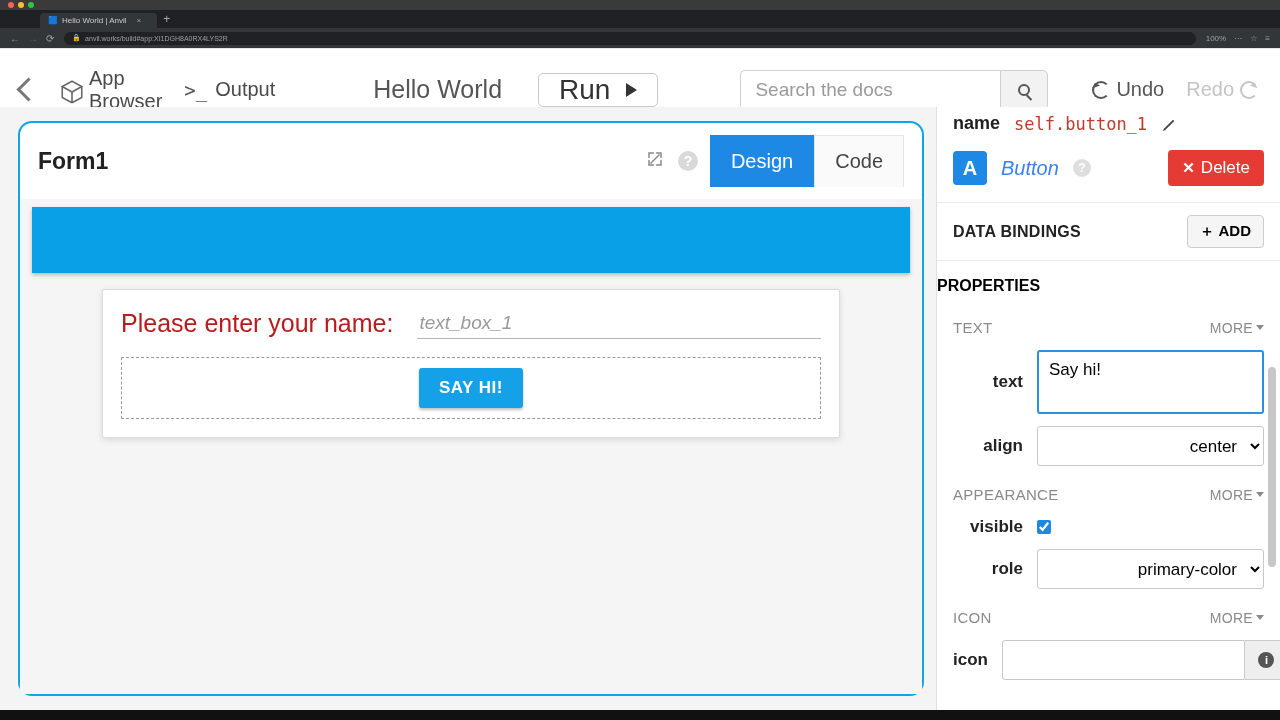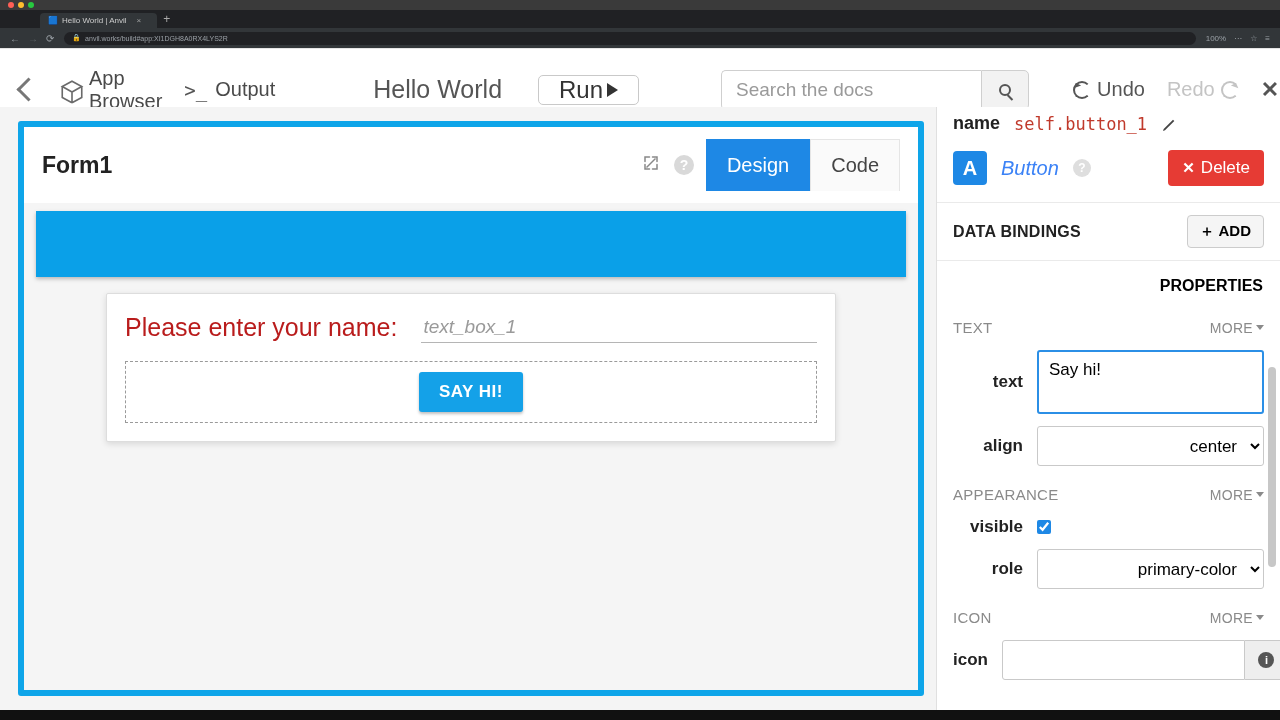--- a/index.html
+++ b/index.html
@@ -24,41 +24,41 @@
   .app { position: absolute; top: 48px; left:0; right:0; bottom:10px; background:#fff; border-top:1px solid #e5e5e5; }
 
   
   .toolbar { height: 58px; border-bottom: 1px solid #e0e0e0; display:flex; align-items:center; padding: 0 20px; gap: 22px; margin-top: 12px; }
   .chevron-left { width:17px; height:17px; border-left:3px solid #777; border-bottom:3px solid #777; transform: rotate(45deg); }
   .tb-item { display:flex; align-items:center; gap:8px; color:#4a4a4a; font-size: 20px; cursor:pointer; }
   .cube-icon { width:22px; height:22px; position:relative; display:inline-block; }
   .cube-icon svg { width:26px; height:26px; stroke:#6a6a6a; fill:none; stroke-width:1.5; }
   .output-icon { font-family: monospace; font-size: 19px; color:#555; }
   .app-title { flex:0 0 auto; font-size: 25px; color:#555; font-weight:400; margin: 0 14px; }
-  .run-btn { border:1px solid #c9c9c9; background:#fff; border-radius:5px; padding: 0 20px; font-size: 24px; color:#333; display:flex; align-items:center; gap:4px; cursor:pointer; }
+  .run-btn { border:1px solid #c9c9c9; background:#fff; border-radius:5px; padding: 0 20px; font-size: 28px; color:#333; display:flex; align-items:center; gap:16px; cursor:pointer; }
   .play { width:0;height:0;border-left:11px solid #333;border-top:7px solid transparent;border-bottom:7px solid transparent; }
   .search-wrap { display:flex; align-items:center; margin-left: 10px; }
   .search-input { width: 260px; height: 40px; border:1px solid #cfcfcf; border-right:none; border-radius:5px 0 0 5px; padding: 0 14px; font-size: 19px; color:#333; }
   .search-input::placeholder { color:#9a9a9a; }
   .search-btn { width:48px; height:40px; border:1px solid #cfcfcf; border-radius:0 5px 5px 0; background:#f2f2f2; display:flex; align-items:center; justify-content:center; cursor:pointer; }
   .search-glass { width:12px;height:12px;border:2px solid #555;border-radius:50%; position:relative; }
   .search-glass:after { content:""; position:absolute; width:2px; height:7px; background:#555; bottom:-7px; right:-2px; transform:rotate(-45deg); }
   .tb-spacer { flex:1; }
   .undo,.redo,.close { display:flex; align-items:center; gap:6px; font-size: 20px; }
   .undo { color:#555; } .redo { color:#c4c4c4; } .close { color:#555; }
   .rot-arrow { width:18px;height:18px;border:2.5px solid currentColor;border-radius:50%;border-right-color:transparent; position:relative;}
   .rot-arrow.cw:after, .rot-arrow.ccw:after { content:""; position:absolute; width:0;height:0;border:4px solid transparent; }
   .rot-arrow.ccw:after { border-bottom-color: currentColor; top:-4px; left:-3px; transform:rotate(-20deg); }
   .rot-arrow.cw:after { border-bottom-color: currentColor; top:-4px; right:-3px; transform:rotate(20deg) scaleX(-1); }
   .x-icon { font-size: 22px; font-weight:bold; }
 
   
   .main { position:absolute; top:58px; left:0; right:0; bottom:0; display:flex; }
   .canvas-col { flex:1; padding: 14px 12px 14px 18px; background:#f4f4f4; }
-  .canvas-card { background:#fff; border:6px solid #0ea5e9; border-radius:3px; height: 100%; display:flex; flex-direction:column; }
+  .canvas-card { background:#fff; border:2px solid #0ea5e9; border-radius:14px; height: 100%; display:flex; flex-direction:column; }
   .canvas-header { display:flex; align-items:center; padding: 12px 18px; }
   .form-title { font-size: 23px; font-weight:600; color:#222; flex:1; }
   .header-icons { display:flex; align-items:center; gap:14px; margin-right: 12px; }
   .expand-icon svg { width:18px;height:18px; stroke:#888; fill:none; stroke-width:2;}
   .help-circle { width:20px;height:20px;border-radius:50%;background:#d9d9d9;color:#fff;display:flex;align-items:center;justify-content:center;font-size:14px;font-weight:bold; }
   .mode-tabs { display:flex; }
   .mode-tab { padding: 14px 20px; font-size: 20px; border:1px solid #e5e5e5; border-bottom:none; color:#444; cursor:pointer; }
   .mode-tab.active { background:#1e88e5; color:#fff; border-color:#1e88e5; }
   .mode-tab:not(.active){ background:#fafafa; }
 
@@ -84,21 +84,21 @@
   .pencil { width:14px;height:14px; display:inline-block; transform:rotate(0deg); }
   .pencil svg{width:16px;height:16px;fill:#444;}
   .type-row { display:flex; align-items:center; padding: 6px 16px 16px 16px; gap:14px;}
   .type-badge { width:34px;height:34px;background:#1e88e5;border-radius:4px;display:flex;align-items:center;justify-content:center;color:#fff;font-size:20px;font-weight:600; }
   .type-link { color:#3b82f6; font-size:20px;font-style:italic; }
   .small-help { width:18px;height:18px;border-radius:50%;background:#dedede;color:#fff;font-size:12px;display:flex;align-items:center;justify-content:center;font-weight:bold;}
   .delete-btn { margin-left:auto; background:#e63b34; color:#fff; border:none; border-radius:4px; padding:8px 14px; font-size:17px; display:flex; align-items:center; gap:6px; cursor:pointer;}
   .section-row { display:flex; align-items:center; padding: 12px 16px; border-top:1px solid #eaeaea; border-bottom:1px solid #eaeaea;}
   .section-row .title { font-weight:700; font-size:16px; letter-spacing:.3px; color:#222;}
   .add-btn { margin-left:auto; border:1px solid #ccc; background:#f5f5f5; border-radius:4px; padding:6px 12px; font-size:15px; font-weight:700; display:flex; gap:4px; cursor:pointer;}
-  .properties-title { text-align:right; font-weight:700; font-size:16px; padding: 16px 17px 10px 0; }
+  .properties-title { text-align:left; font-weight:700; font-size:16px; padding: 16px 8px 10px 0; }
   .group-header { display:flex; align-items:center; color:#8a8a8a; font-size:15px; padding: 14px 16px 8px 16px; letter-spacing:.3px;}
   .group-header .more { margin-left:auto; font-size:14px; display:flex; align-items:center; gap:3px;}
   .chev-down { width:0;height:0;border-left:4px solid transparent;border-right:4px solid transparent;border-top:5px solid #8a8a8a; }
   .prop-row { display:flex; align-items:center; padding: 6px 16px; gap: 14px;}
   .prop-row .label { width:70px; text-align:right; font-size:17px; font-weight:600; color:#222;}
   .prop-row textarea, .prop-row input[type=text], .prop-row select {
      flex:1; border:1px solid #c9c9c9; border-radius:3px; font-size:17px; padding:8px 10px; font-family:inherit;
   }
   .prop-row textarea { height:64px; resize:none; border:2px solid #2b8fe6; outline:none; }
   .prop-row select { height:40px; background:#fff;text-align:right;}

